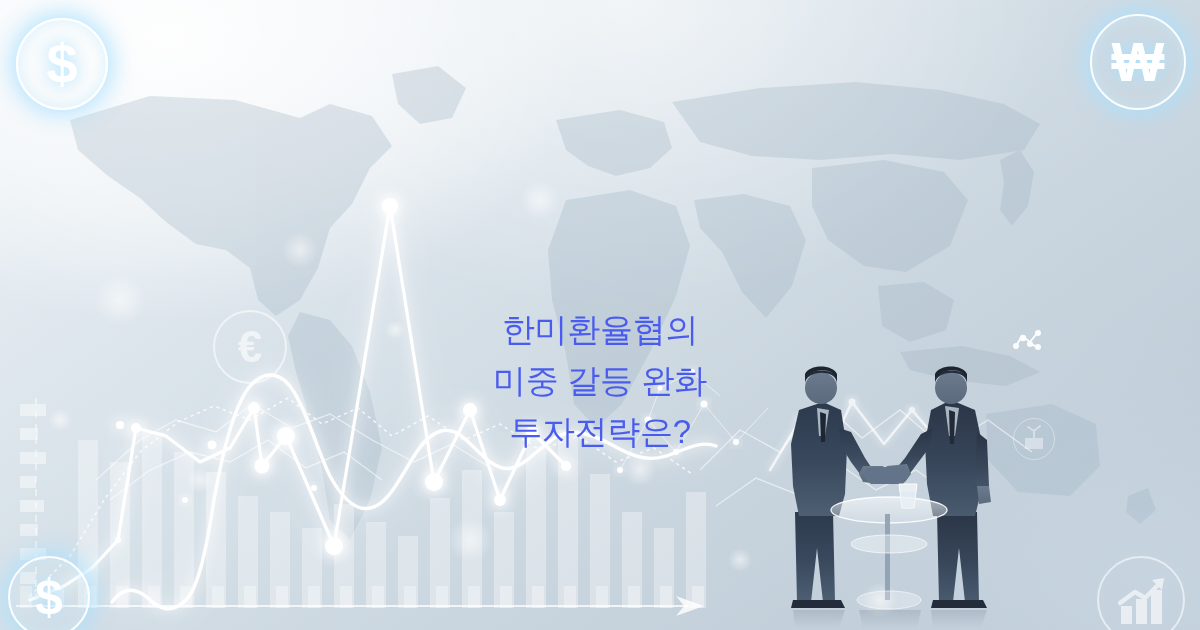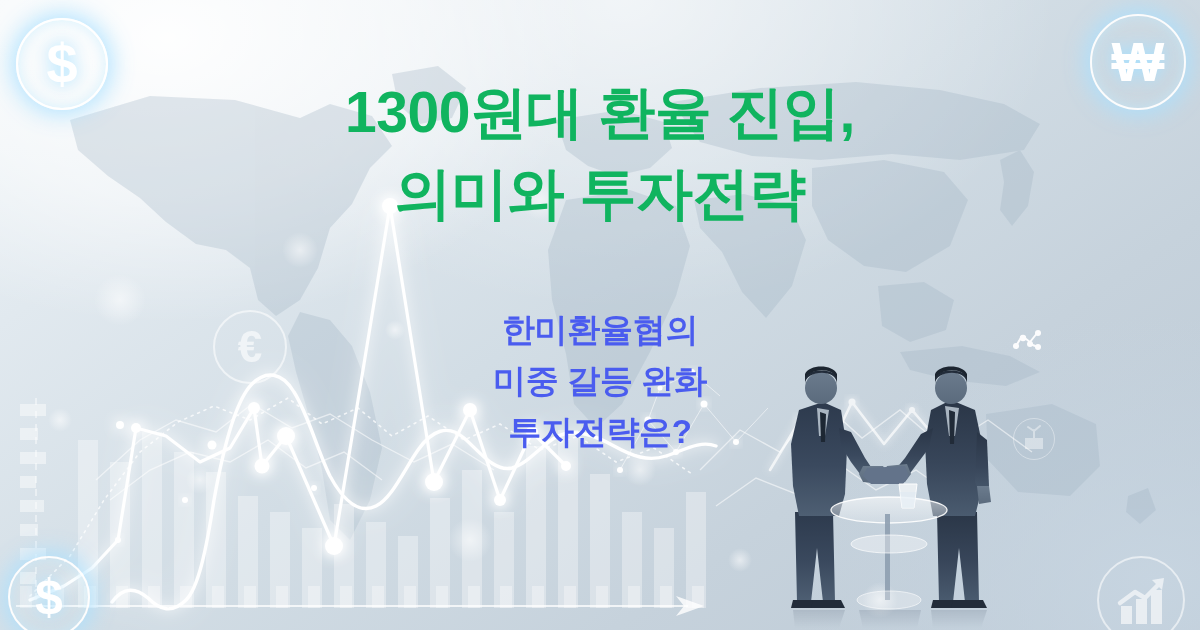--- a/index.html
+++ b/index.html
@@ -107,21 +107,21 @@
     font-weight:700;
     line-height:1.42;
     letter-spacing:-0.5px;
     white-space:pre-line;
   }
   #subtitle {
     position:absolute; left:330px; width:540px; top:305px;
     text-align:center;
     color:#4a5cef;
     font-size:33px;
-    font-weight:700;
+    font-weight:400;
     line-height:1.54;
     letter-spacing:-0.3px;
     white-space:pre-line;
   }
 </style>
 </head>
 <body>
 
 <div id="stage">
 
@@ -469,19 +469,17 @@
   <svg id="icon-network" viewBox="0 0 36 26">
     <path d="M4,18 L10,8 L18,14 L26,4" stroke="#fff" stroke-width="2" fill="none" stroke-linecap="round" stroke-linejoin="round"></path>
     <circle cx="4" cy="18" r="3" fill="#fff"></circle>
     <circle cx="11" cy="10" r="3.2" fill="#fff"></circle>
     <circle cx="18" cy="16" r="3" fill="#fff"></circle>
     <circle cx="26" cy="5" r="3" fill="#fff"></circle>
     <circle cx="26" cy="19" r="3" fill="#fff"></circle>
     <path d="M18,16 L26,19" stroke="#fff" stroke-width="2" fill="none" stroke-linecap="round"></path>
   </svg>
 
-  <div id="title">1300원대 환율 진입,
-의미와 투자전략</div>
   <div id="subtitle">한미환율협의
 미중 갈등 완화
 투자전략은?</div>
 
 </div>
 
 </body></html>

